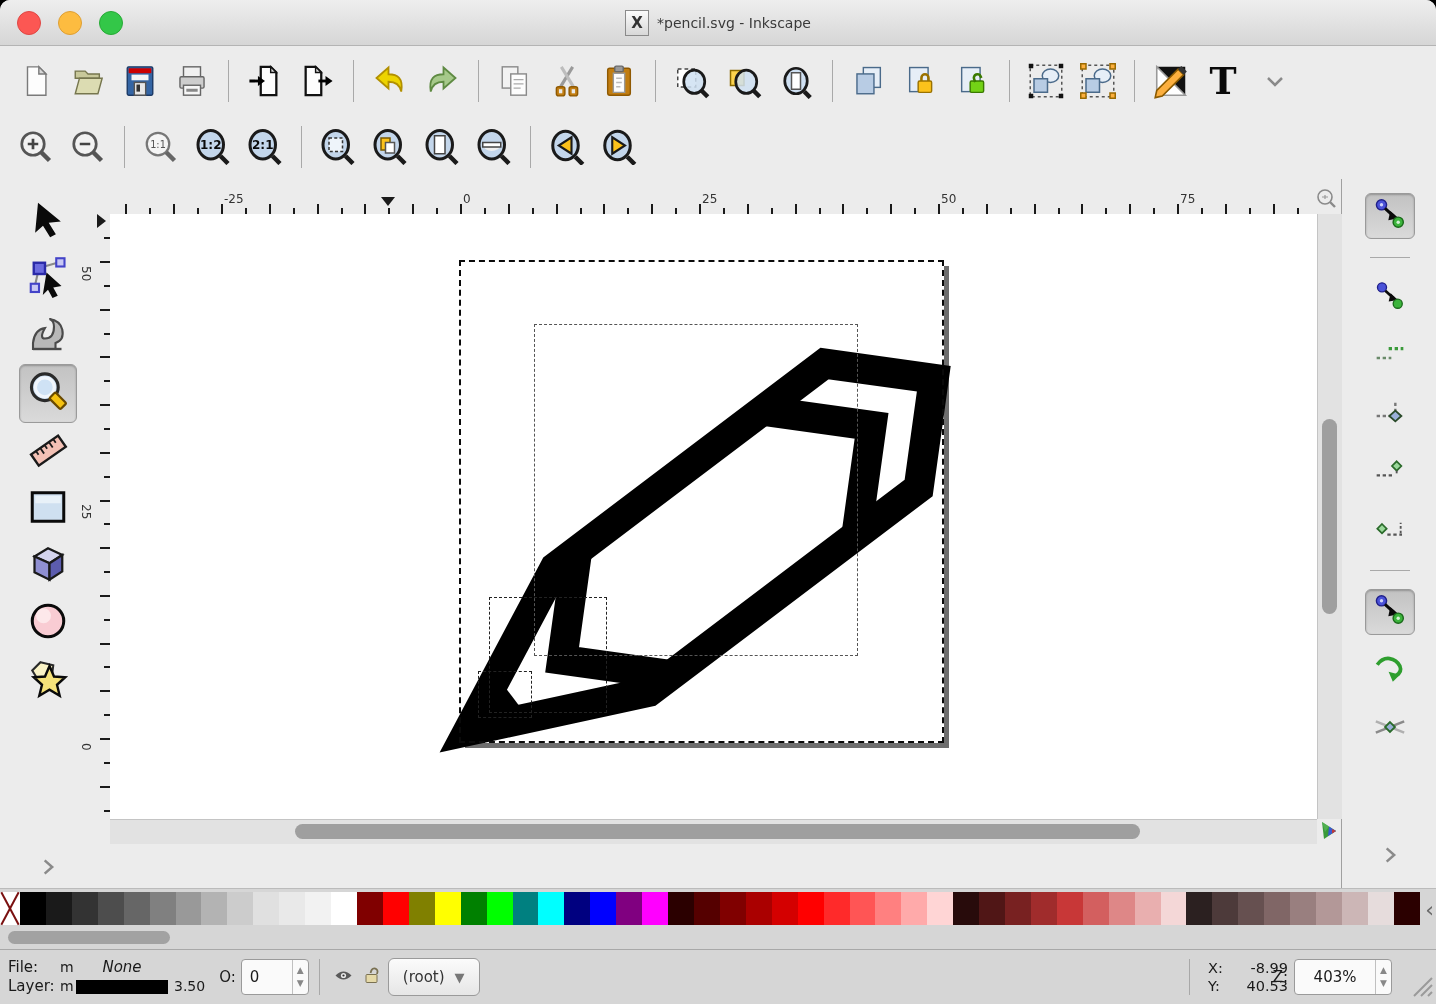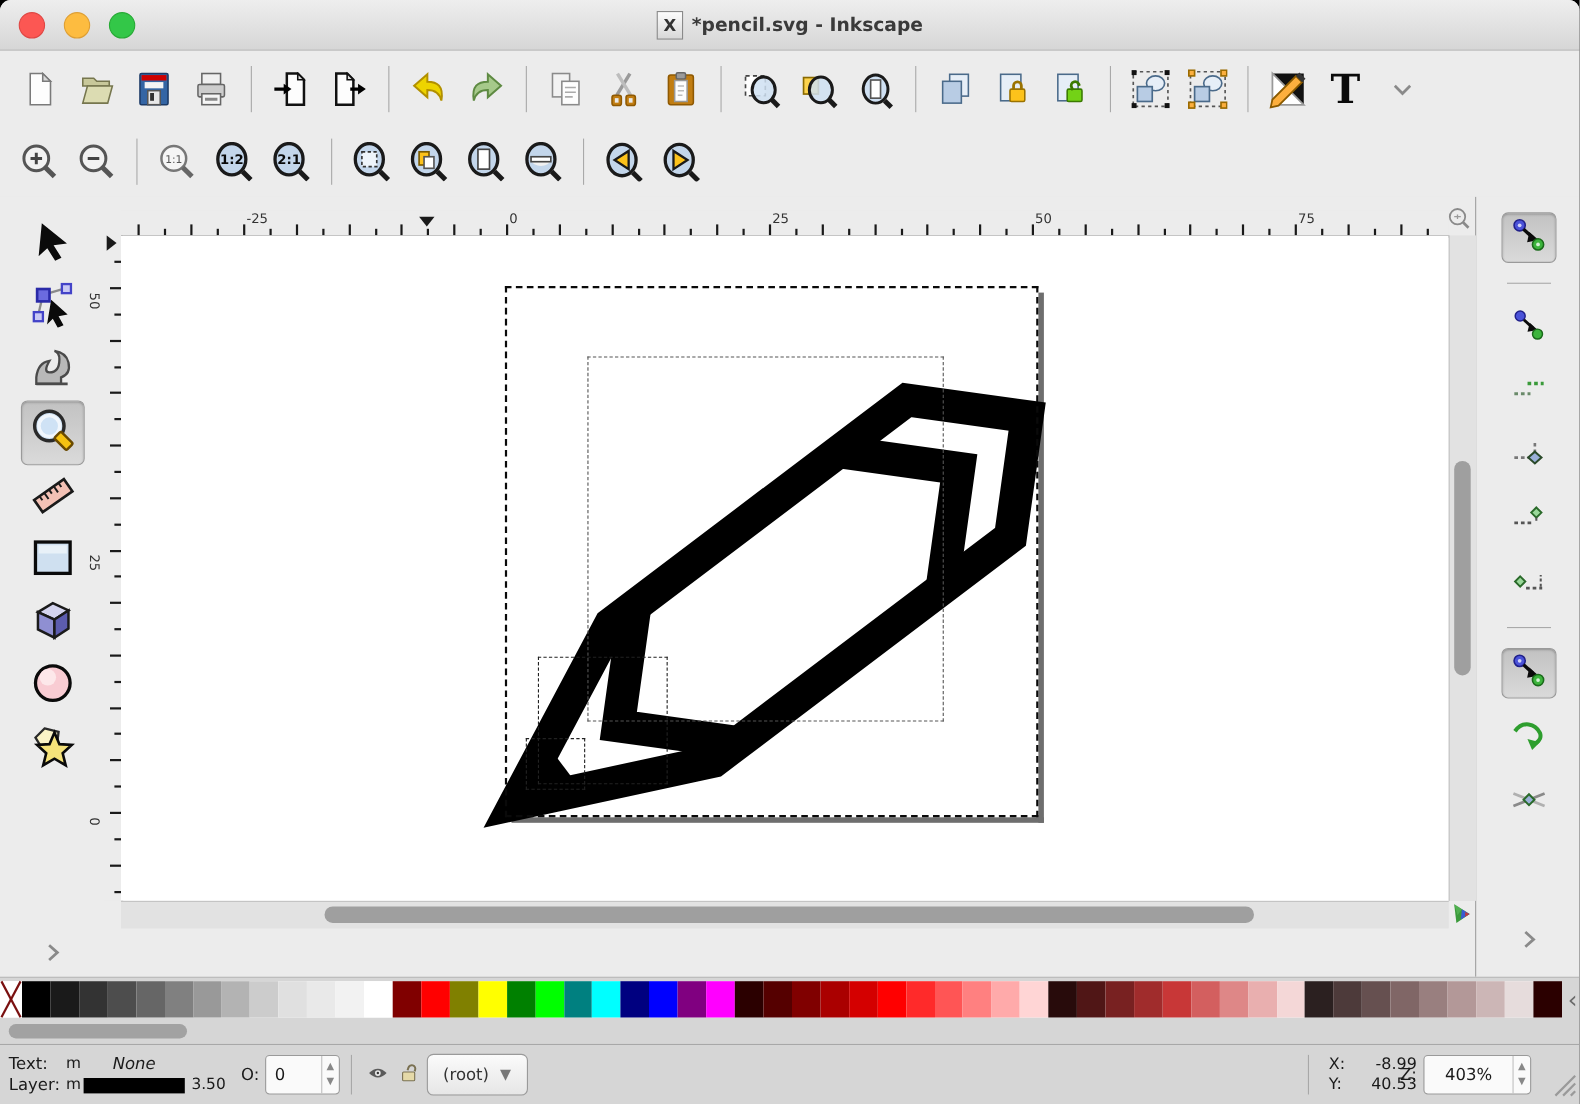--- a/index.html
+++ b/index.html
@@ -7,21 +7,21 @@
   .window{width:1436px;height:1004px;background:#ececec;border-radius:10px 10px 0 0;overflow:hidden;display:flex;flex-direction:column;}
   
   .titlebar{height:45px;background:linear-gradient(#eeeeee,#d6d6d6);border-bottom:1px solid #b4b4b4;display:flex;align-items:center;position:relative;flex:0 0 auto;}
   .lights{display:flex;gap:17px;margin-left:17px;}
   .light{width:22px;height:22px;border-radius:50%;}
   .light.red{background:#fc5753;border:1px solid #df4744;}
   .light.yellow{background:#fdbc40;border:1px solid #de9f34;}
   .light.green{background:#33c748;border:1px solid #27aa35;}
   .titlewrap{position:absolute;left:0;right:0;display:flex;justify-content:center;align-items:center;gap:8px;pointer-events:none;}
   .titleicon{width:22px;height:24px;background:linear-gradient(#fcfcfc,#d8d8d8);border:1px solid #8a8a8a;color:#333;font-size:15px;display:flex;align-items:center;justify-content:center;font-weight:bold;}
-  .title{font-size:17px;font-weight:bold;color:#3a3a3a;}
+  .title{font-size:14px;font-weight:normal;color:#3a3a3a;}
   
   .menubar{height:42px;display:flex;align-items:center;padding-left:4px;background:#ececec;flex:0 0 auto;}
   .menu-item{font-size:17.5px;color:#111;padding:6px 15px;}
   
   .cmdbar{height:69px;display:flex;align-items:center;background:#ececec;padding-left:10px;flex:0 0 auto;}
   .zoombar{height:64px;display:flex;align-items:center;background:#ececec;padding-left:10px;flex:0 0 auto;}
   .tbtn{width:52px;height:52px;display:flex;align-items:center;justify-content:center;border-radius:5px;}
   .tbtn svg{display:block;}
   .tbsep{width:1px;height:42px;background:#a9a9a9;margin:0 10px;flex:0 0 auto;}
   
@@ -780,21 +780,21 @@
         <div class="swatch" style="background: rgb(230, 220, 220);"></div>
         <div class="swatch" style="background: rgb(43, 0, 0);"></div>
       </div>
     <div class="pal-scroll"></div>
     <div class="pal-arrow">‹</div>
   </div>
 
   <div class="statusbar">
     <div class="fs-block">
       <div class="fs-row">
-        <span class="fs-label">Text:</span>
+        <span class="fs-label">File:</span>
         <span class="fs-mark">m</span>
         <span class="fill-none">None</span>
       </div>
       <div class="fs-row">
         <span class="fs-label">Layer:</span>
         <span class="fs-mark">m</span>
         <span class="stroke-swatch"></span>
         <span class="stroke-width">3.50</span>
       </div>
     </div>

